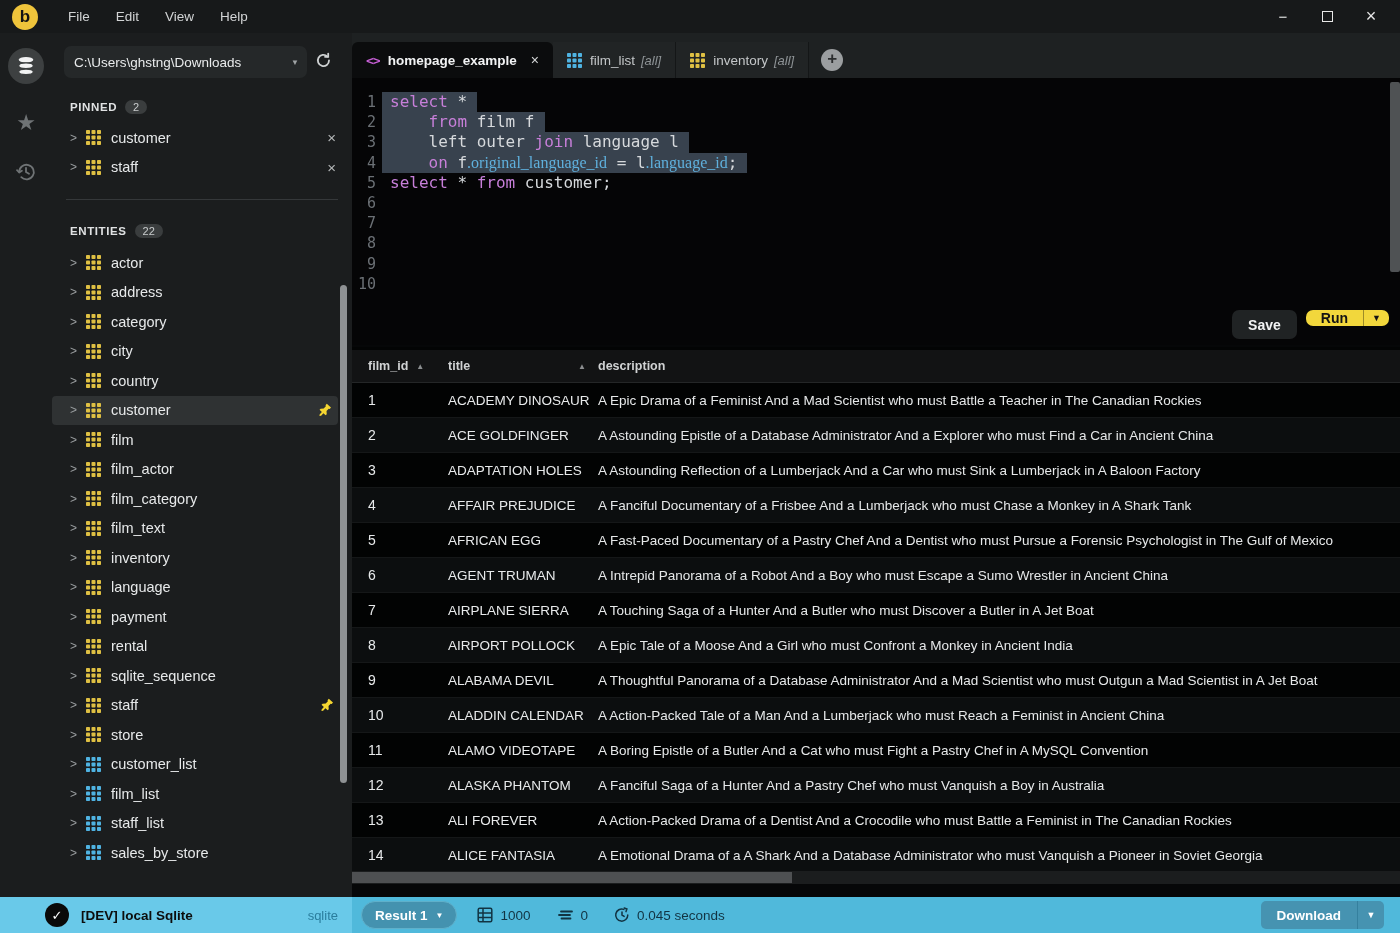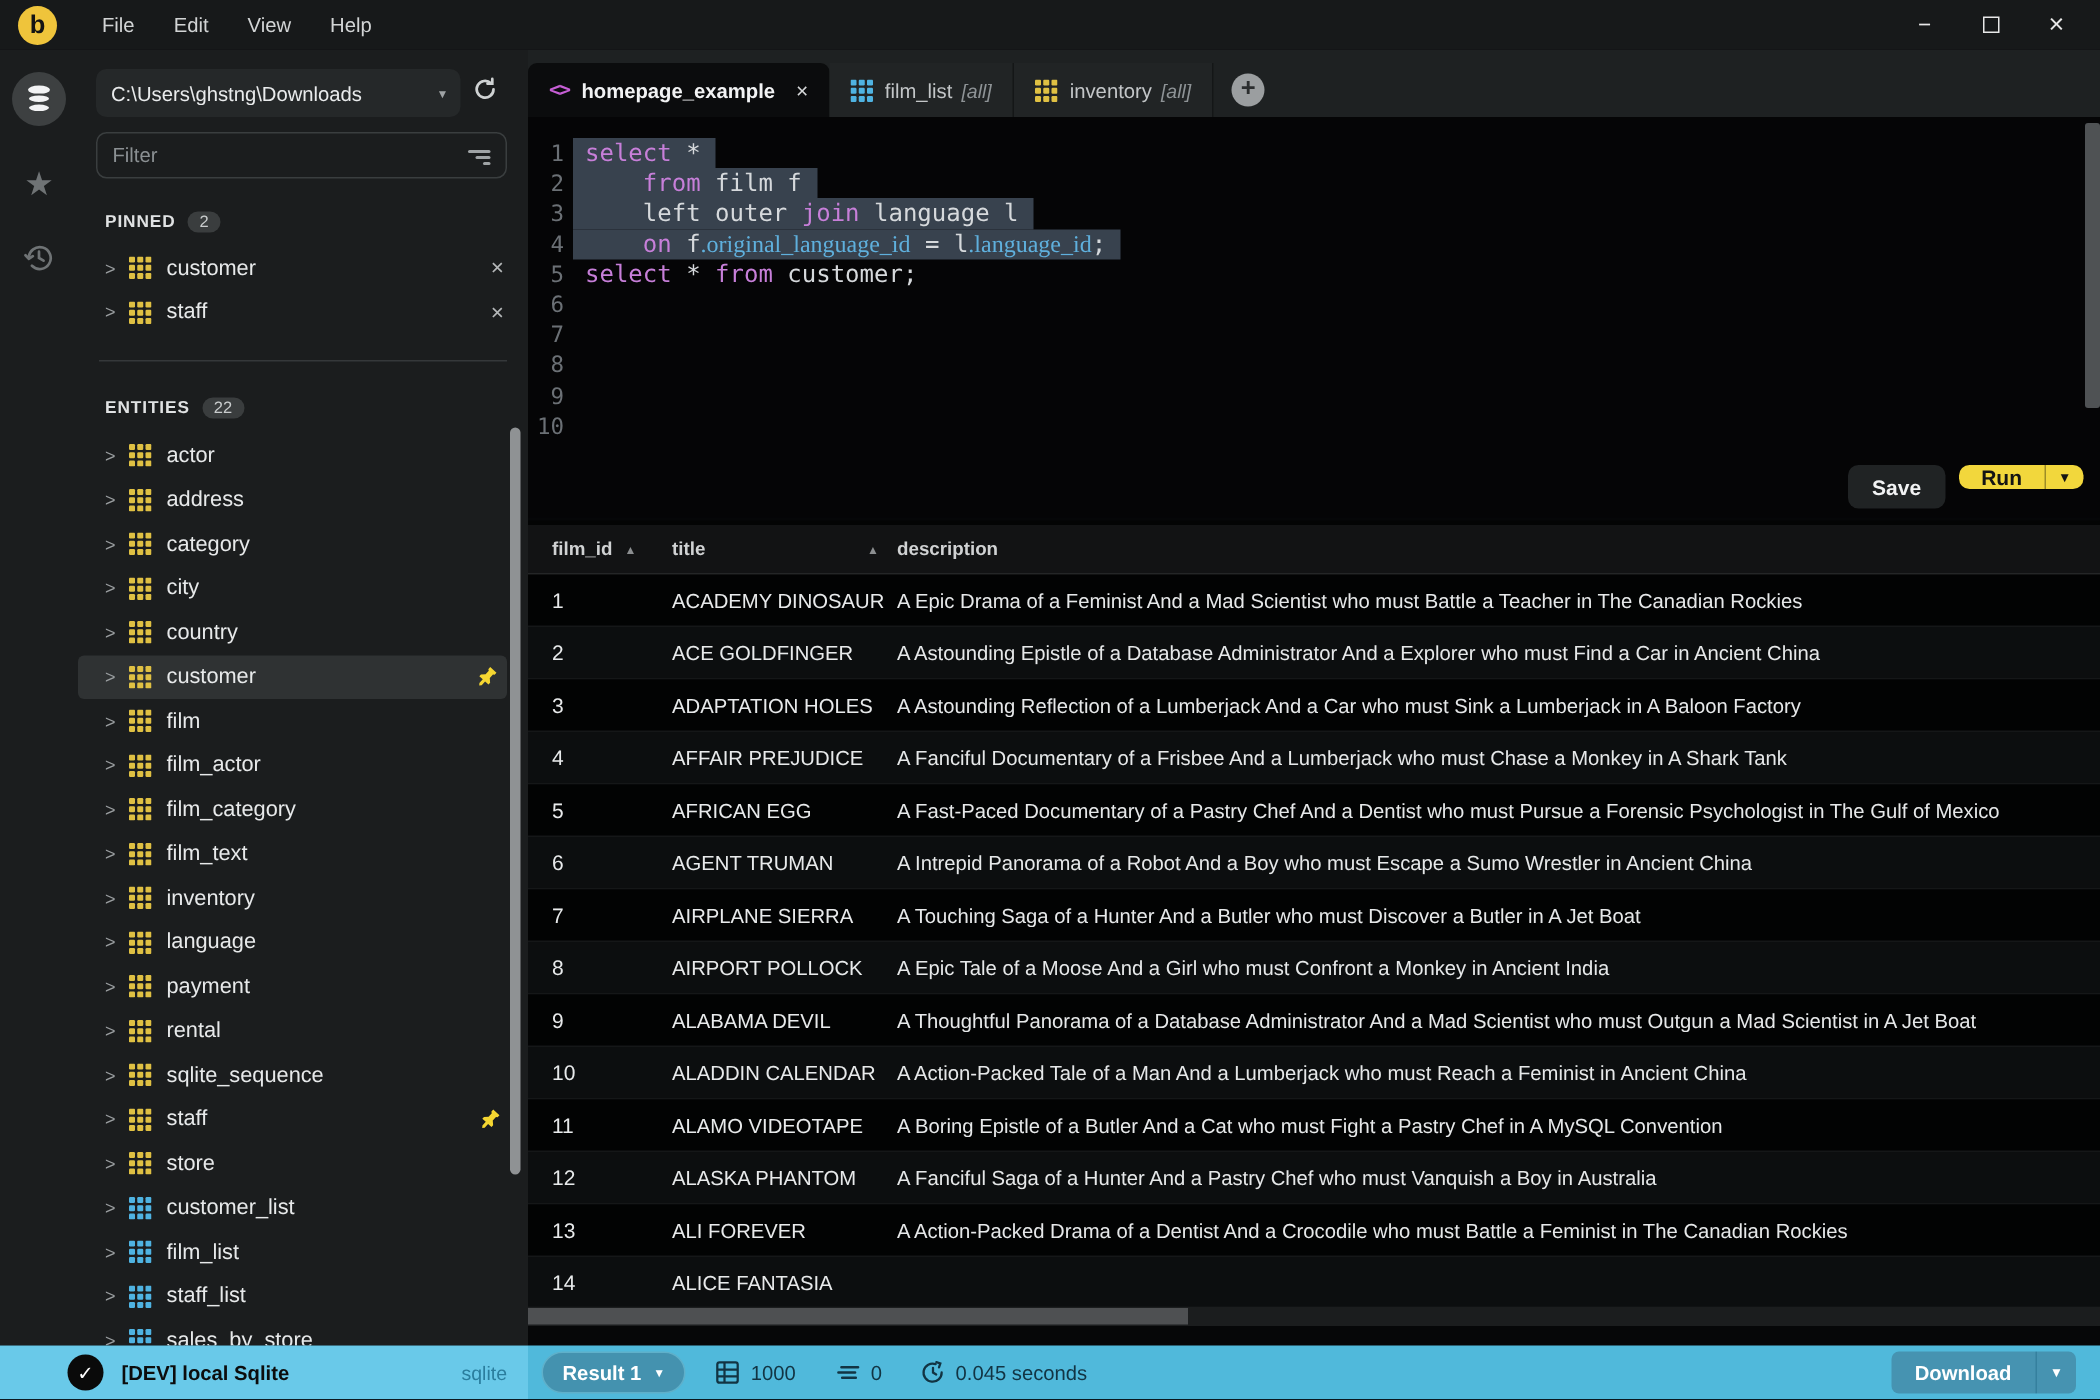--- a/index.html
+++ b/index.html
@@ -159,28 +159,20 @@
         <span class="conn-caret">▼</span>
       </div>
       <span class="conn-refresh">
         <svg width="17" height="17" viewBox="0 0 17 17" fill="none" stroke="currentColor" stroke-width="1.8" stroke-linecap="round">
           <path d="M14 8.5a5.6 5.6 0 1 1-1.7-4"></path>
             <path d="M13.2 1.6v3.2H10"></path>
         </svg>
       </span>
     </div>
 
-    <div class="filter-row">
-      <span class="filter-ph">Filter</span>
-      <span class="filter-icon">
-        <span style="width:15px;"></span>
-          <span style="width:10px;"></span>
-          <span style="width:5px;"></span>
-      </span>
-    </div>
 
     <div class="sec-head pinned-head">
       <span class="sec-label">PINNED</span>
       <span class="badge">2</span>
     </div>
     <div class="pin-list" id="pinned-list">
         <div class="ent-row">
           <span class="chev">&gt;</span>
           <svg class="tbl-icon table" viewBox="0 0 15 15">
     <g fill="currentColor">
@@ -770,20 +762,21 @@
             <div class="c2">A Fanciful Saga of a Hunter And a Pastry Chef who must Vanquish a Boy in Australia</div>
           </div>
           <div class="rt-row">
             <div class="c0">13</div>
             <div class="c1">ALI FOREVER</div>
             <div class="c2">A Action-Packed Drama of a Dentist And a Crocodile who must Battle a Feminist in The Canadian Rockies</div>
           </div>
           <div class="rt-row">
             <div class="c0">14</div>
             <div class="c1">ALICE FANTASIA</div>
+            <div class="c2">A Emotional Drama of a A Shark And a Database Administrator who must Vanquish a Pioneer in Soviet Georgia</div>
           </div>
         </div>
       <div class="rt-vscroll"></div>
       <div class="rt-hscroll">
         <div class="rt-hthumb"></div>
       </div>
     </div>
   </div>
 
   <div class="statusbar">

